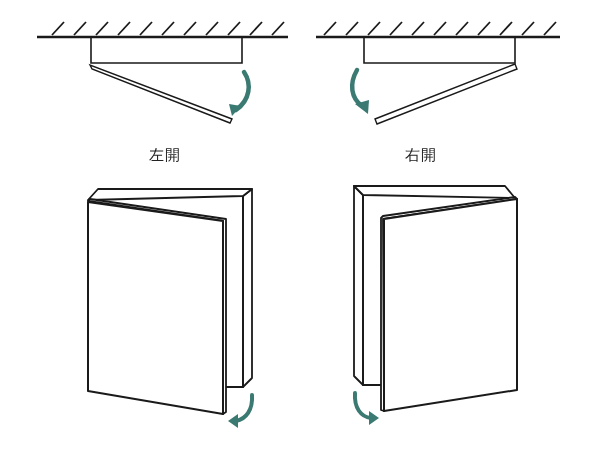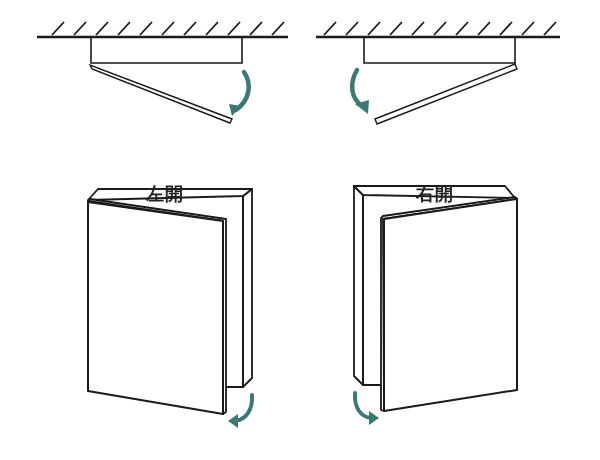--- a/index.html
+++ b/index.html
@@ -1,18 +1,18 @@
 <!DOCTYPE html>
 <html><head>
 <meta charset="utf-8">
 <style>
   html, body { margin:0; padding:0; background:#ffffff; }
   body { width:600px; height:460px; position:relative; overflow:hidden; font-family:"DejaVu Sans", sans-serif; }
   svg.canvas { position:absolute; left:0; top:0; }
-  .label { position:absolute; font-size:18px; font-weight:bold; color:#222; letter-spacing:1px; transform:translateX(-50%);margin-top:36px; }
+  .label { position:absolute; font-size:15px; font-weight:normal; color:#222; letter-spacing:1px; transform:translateX(-50%); }
 </style>
 </head>
 <body>
 
 <svg class="canvas" width="600" height="460" viewBox="0 0 600 460">
   <defs>
     <marker id="ah" markerWidth="6" markerHeight="6" refX="3" refY="3" orient="auto" markerUnits="strokeWidth">
       <path d="M0,0 L6,3 L0,6 Z" fill="#3b7a72"></path>
     </marker>
   </defs>
@@ -88,13 +88,13 @@
 
     <polygon points="383,216 515,197 517,199 383,219 384,411 381,410 381,218"></polygon>
 
     <polygon points="384,219 517,199 517,390 384,411" stroke-width="2"></polygon>
   </g>
   <path d="M355,393 C354,408 361,417 371,418" stroke="#3b7a72" stroke-width="4" fill="none" stroke-linecap="round"></path>
   <polygon points="379,418 369,411 369,425" fill="#3b7a72"></polygon>
 </svg>
 
 <div class="label" style="left:165px; top:146px;">左開</div>
-<div class="label" style="left:435px; top:146px;">右開</div>
+<div class="label" style="left:421px; top:146px;">右開</div>
 
 </body></html>

